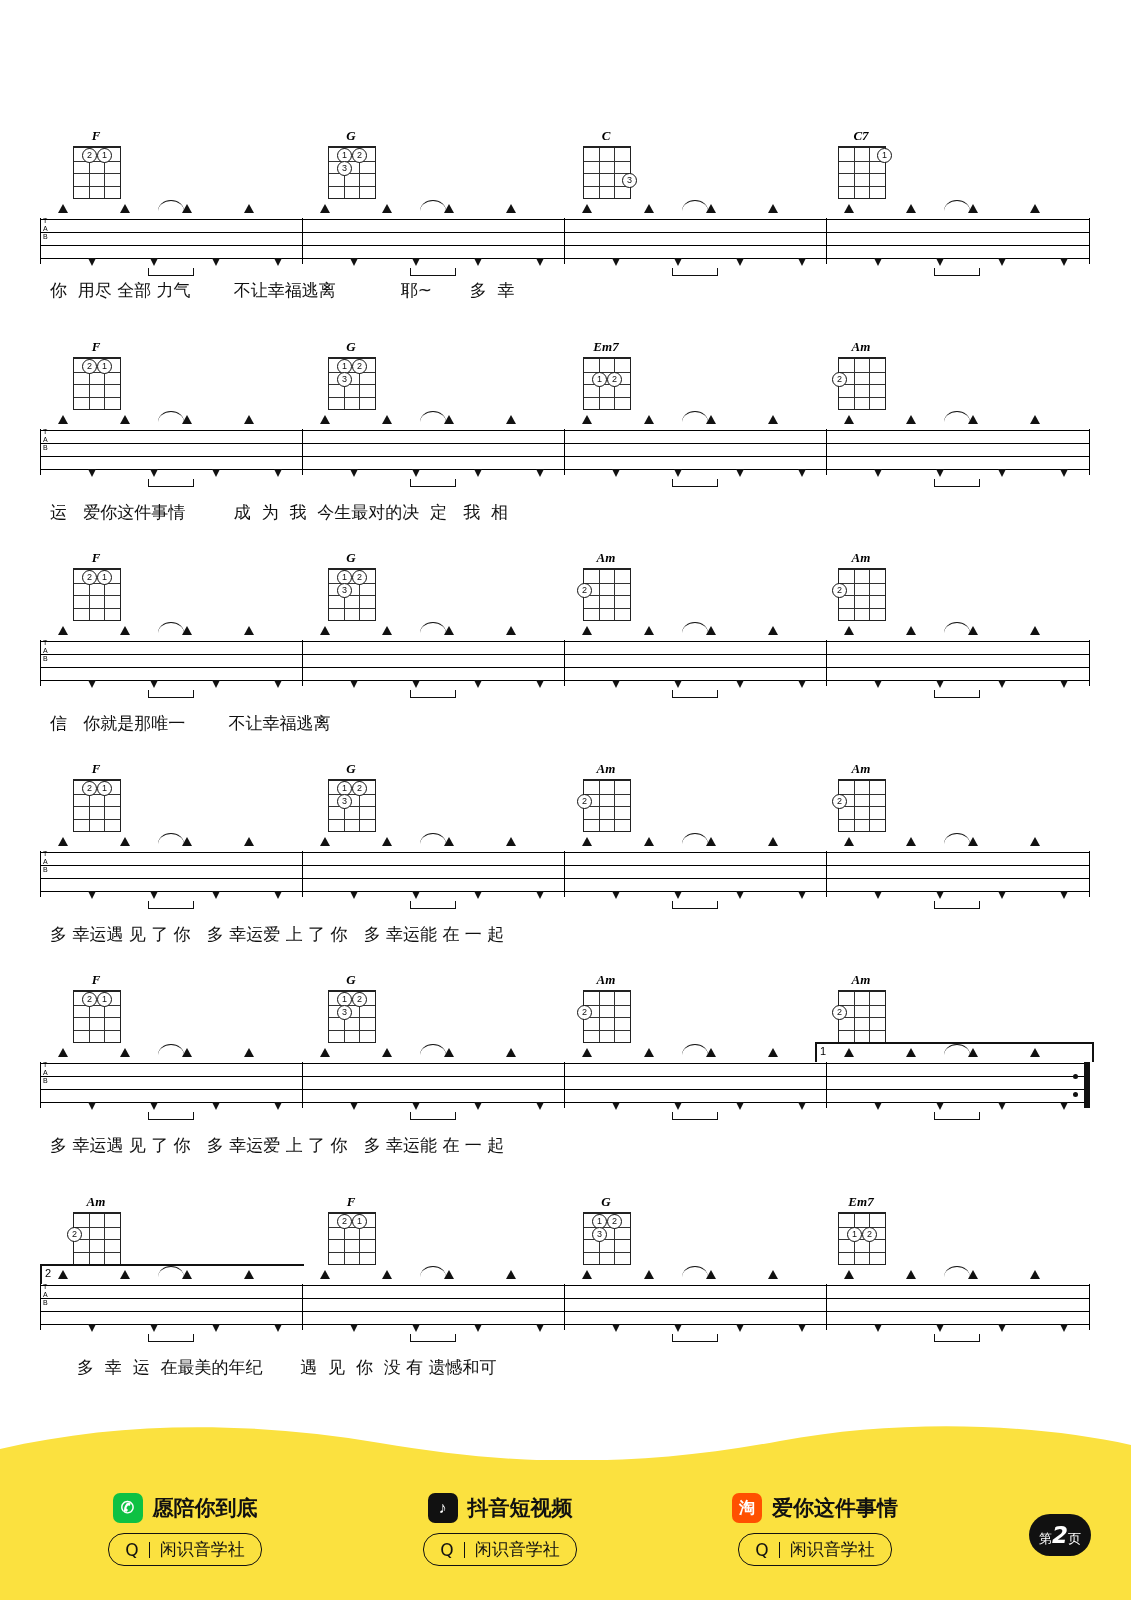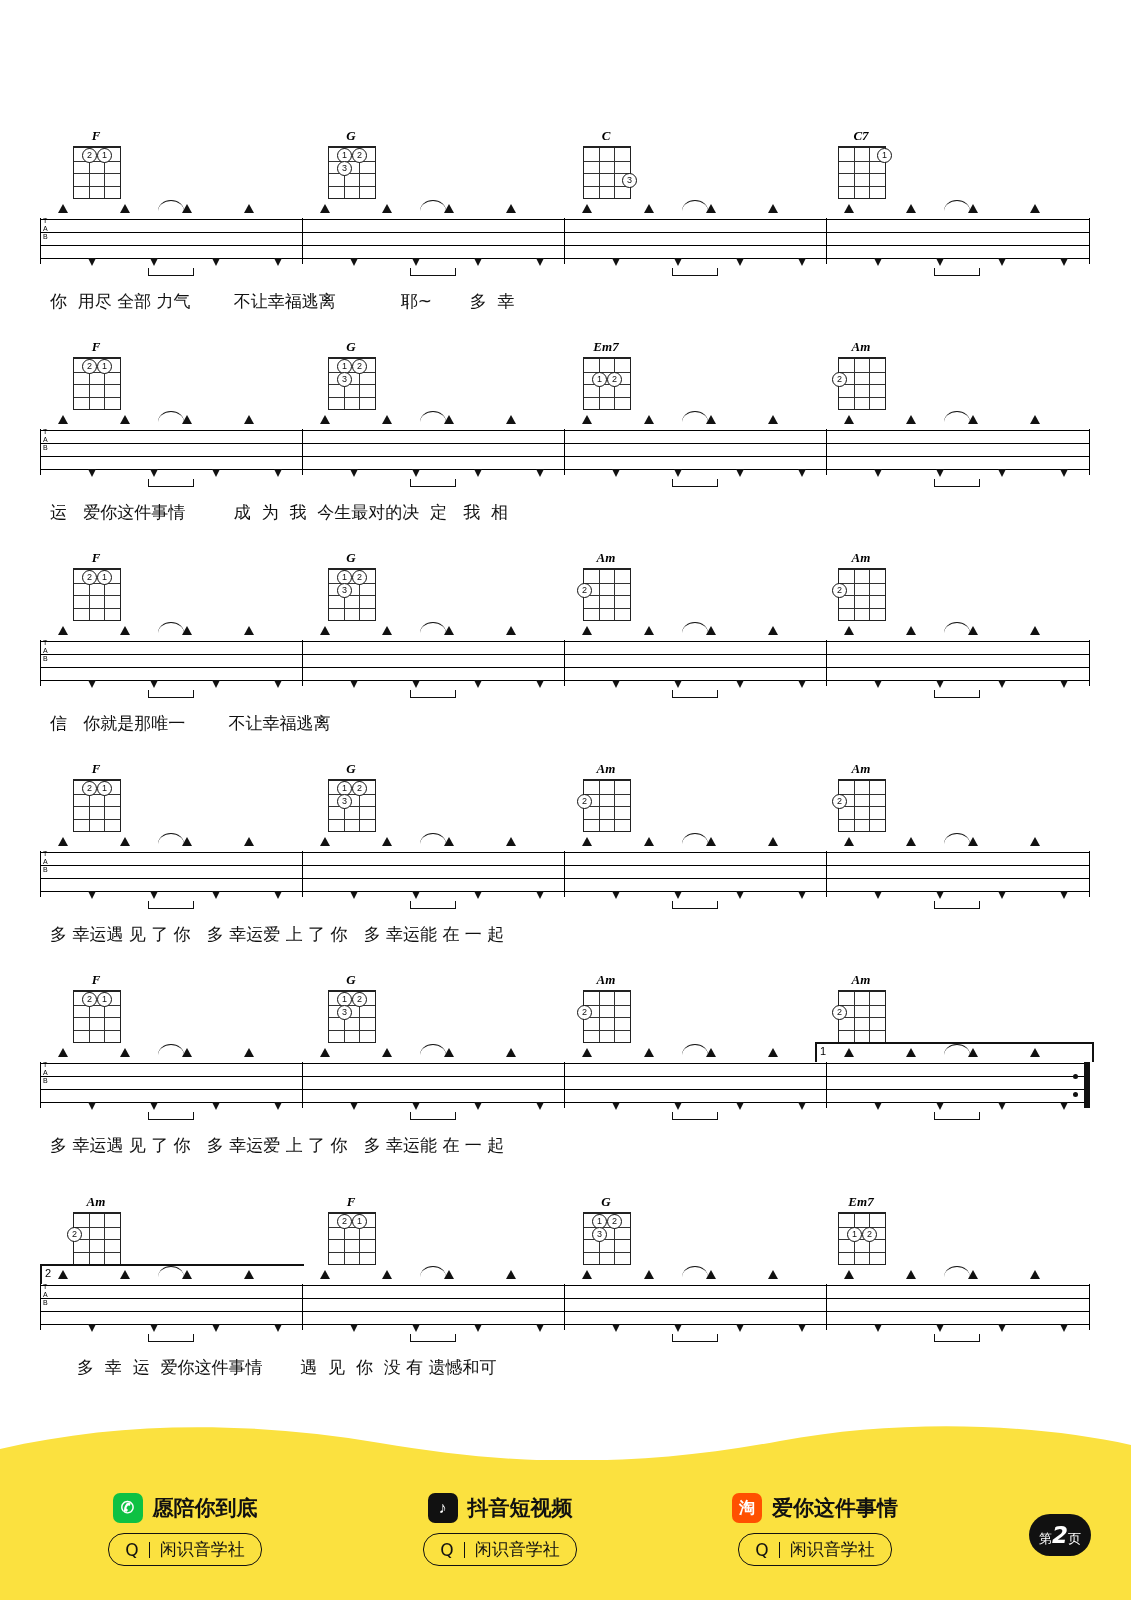--- a/index.html
+++ b/index.html
@@ -191,21 +191,21 @@
         <div class="arrowup" style="left: 804px; top: 74px;"></div>
         <div class="arrowup" style="left: 866px; top: 74px;"></div>
         <div class="arrowup" style="left: 928px; top: 74px;"></div>
         <div class="arrowup" style="left: 990px; top: 74px;"></div>
         <div class="arrowdn" style="left: 834px; top: 128px;"></div>
         <div class="arrowdn" style="left: 896px; top: 128px;"></div>
         <div class="arrowdn" style="left: 958px; top: 128px;"></div>
         <div class="arrowdn" style="left: 1020px; top: 128px;"></div>
         <div class="tie" style="left: 904px; top: 70px;"></div>
         <div class="brk" style="left: 894px; top: 138px; width: 44px;"></div>
-        <div class="lyric" style="left: 10px; top: 160px;">你  用尽 全部 力气        不让幸福逃离            耶~       多  幸</div>
+        <div class="lyric" style="left: 10px; top: 149px;">你  用尽 全部 力气        不让幸福逃离            耶~       多  幸</div>
       </div>
       <div class="system" style="top: 341px;">
         <div class="chord" style="left: 25px; top: 0px;">
           <div class="cname">F</div>
           <div class="grid">
             <div class="v" style="left: 15px;"></div>
             <div class="v" style="left: 30px;"></div>
             <div class="h" style="top: 12.5px;"></div>
             <div class="h" style="top: 25px;"></div>
             <div class="h" style="top: 37.5px;"></div>
@@ -712,21 +712,21 @@
         <div class="arrowup" style="left: 990px; top: 74px;"></div>
         <div class="arrowdn" style="left: 834px; top: 128px;"></div>
         <div class="arrowdn" style="left: 896px; top: 128px;"></div>
         <div class="arrowdn" style="left: 958px; top: 128px;"></div>
         <div class="arrowdn" style="left: 1020px; top: 128px;"></div>
         <div class="tie" style="left: 904px; top: 70px;"></div>
         <div class="brk" style="left: 894px; top: 138px; width: 44px;"></div>
         <div class="ending left" style="left: 0px; top: 68px; width: 262px;">
           <div class="num">2</div>
         </div>
-        <div class="lyric" style="left: 10px; top: 160px;">     多  幸  运  爱你这件事情       遇  见  你  没 有 遗憾和可</div>
+        <div class="lyric" style="left: 10px; top: 160px;">     多  幸  运  在最美的年纪       遇  见  你  没 有 遗憾和可</div>
       </div>
     </div>
 
   <div class="footer">
     <svg class="wave" viewBox="0 0 1131 46" preserveAspectRatio="none">
       <path d="M0,30 C120,2 250,2 380,24 C520,48 640,48 780,22 C900,0 1030,4 1131,26 L1131,46 L0,46 Z" fill="#fbe13f"></path>
     </svg>
     <div class="fbg"></div>
     <div id="footer-items">
         <div class="fitem" style="left: 35px;"><div class="frow1">

